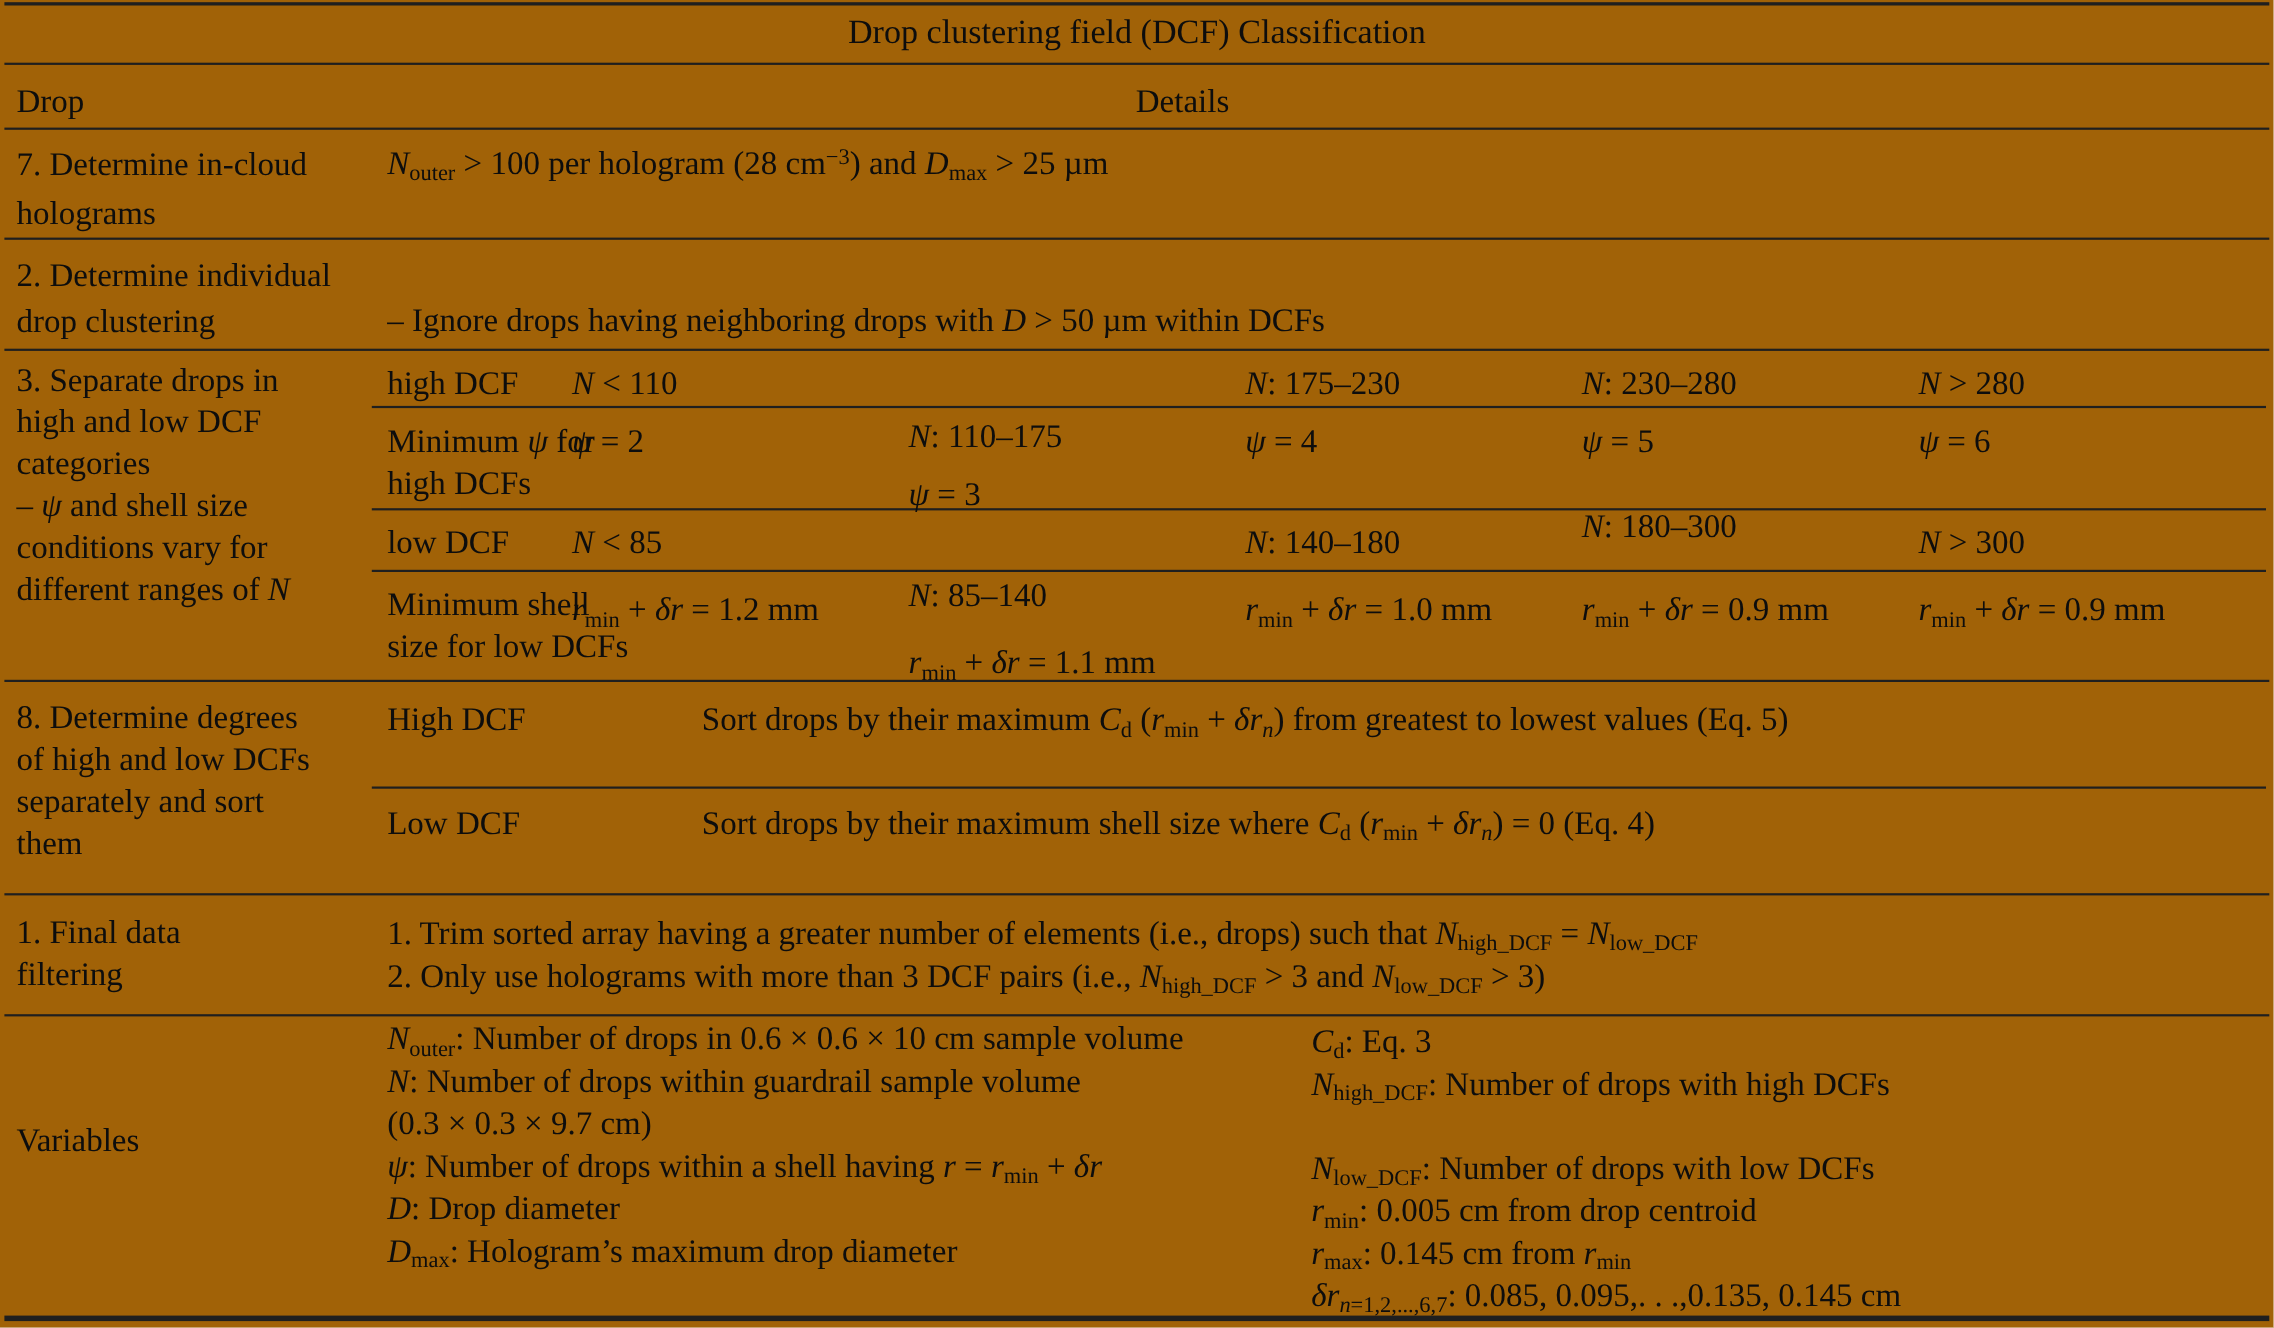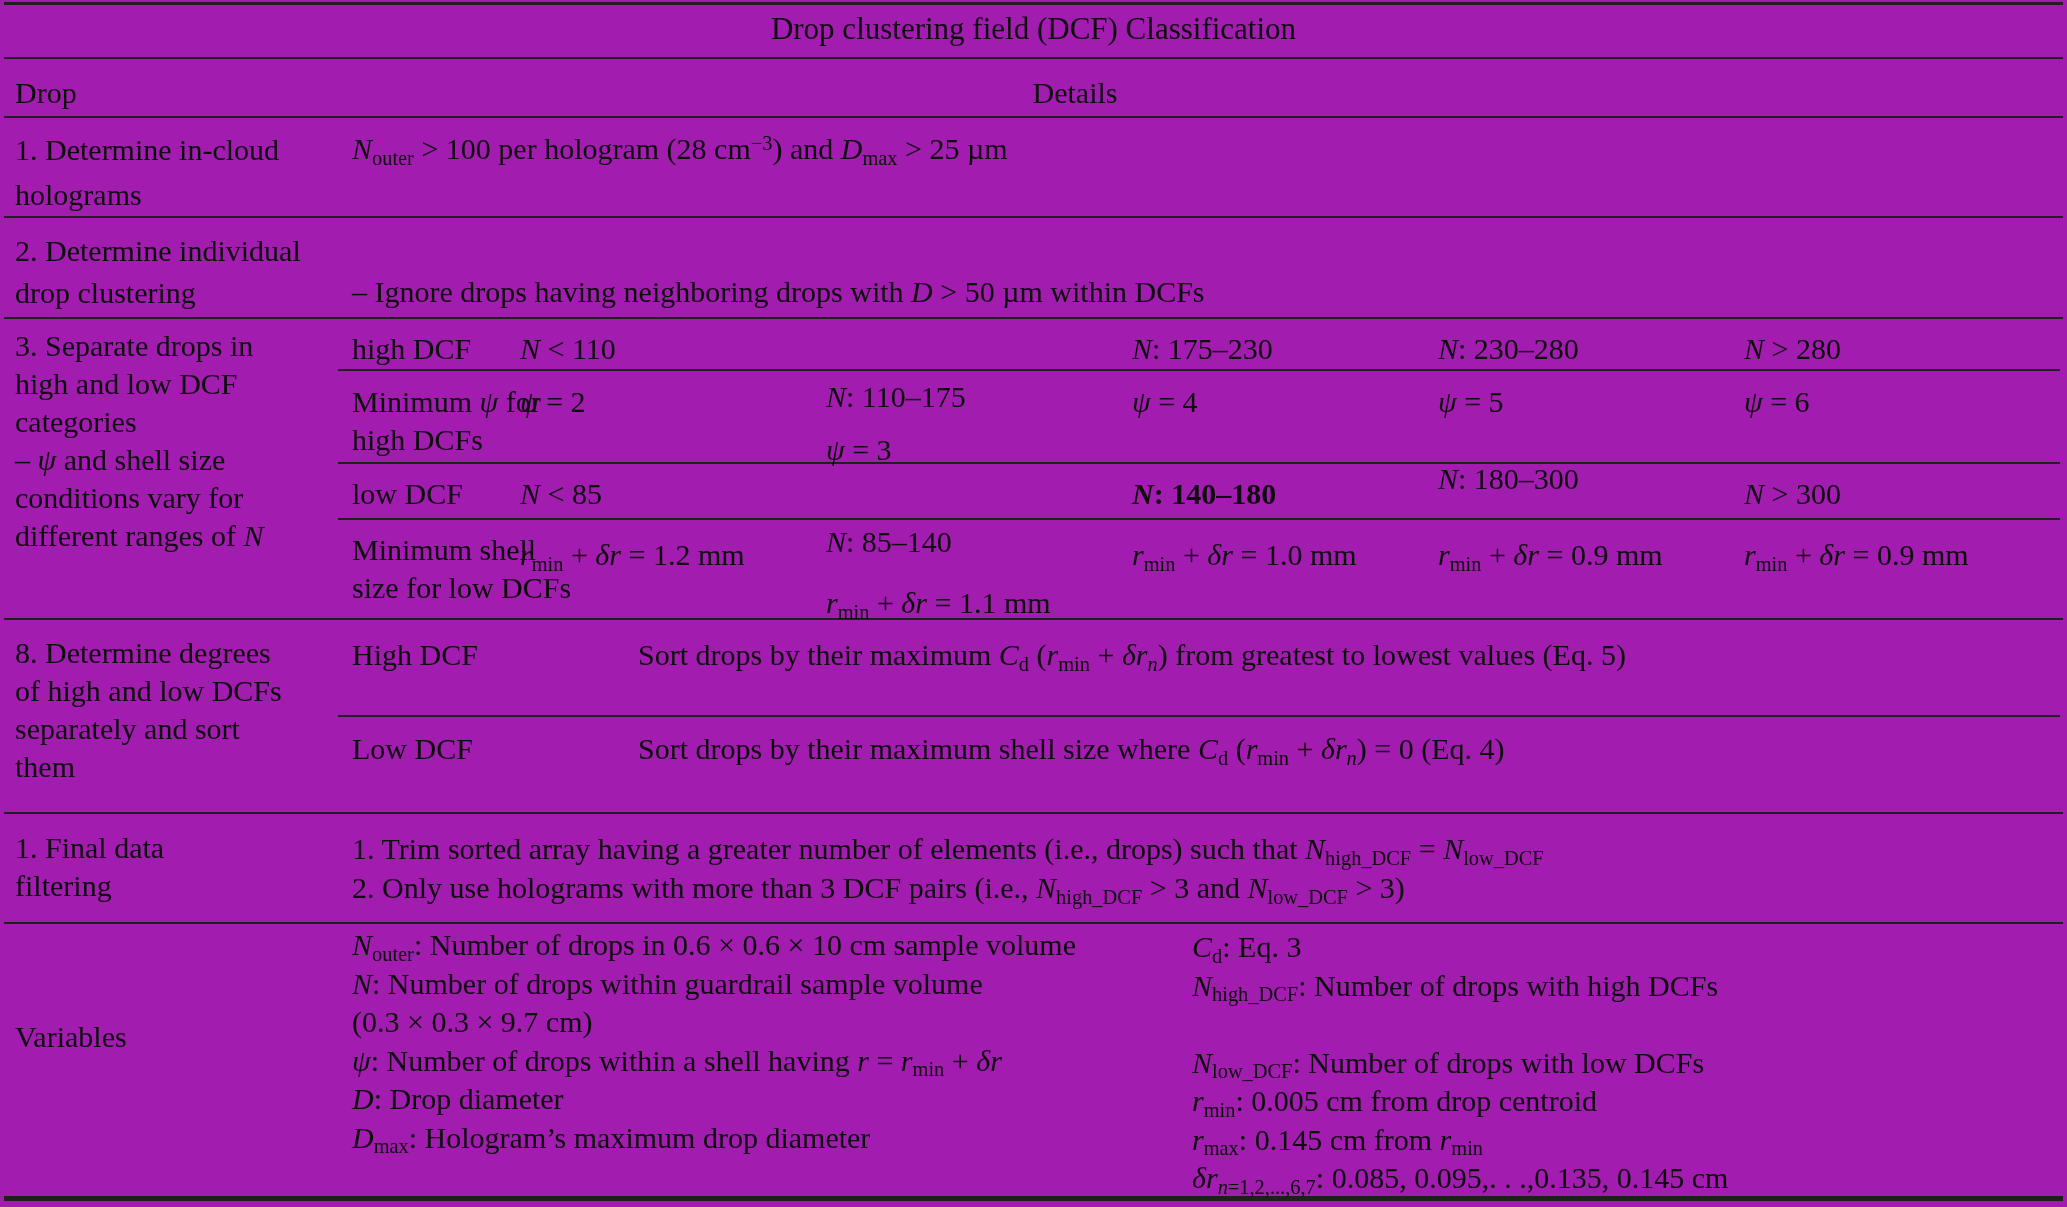--- a/index.html
+++ b/index.html
@@ -1,19 +1,19 @@
 <!DOCTYPE html>
 <html><head>
 <meta charset="utf-8">
 <style>
   html,body{margin:0;padding:0;background:#ffffff;}
   #table-wrap{
     position:relative;
     width:2067px;height:1207px;
-    background:#a21caf;
+    background:#a16207;
     color:#0d0d0d;
     font-family:"Liberation Serif","DejaVu Serif",serif;
     font-size:30px;
     line-height:38px;
     overflow:hidden;
   }
   .abs{position:absolute;}
   .t{white-space:pre-line;}
   .rule{position:absolute;left:4px;right:4px;background:#1f1f1f;height:2px;}
   .rule.thick-top{height:3px;}
@@ -46,21 +46,21 @@
   <div class="rule" style="top:618px;"></div>
   <div class="rule partial" style="top:715px;"></div>
   <div class="rule" style="top:812px;"></div>
   <div class="rule" style="top:922px;"></div>
   <div class="rule thick-bottom" style="top:1196px;"></div>
 
   <div class="abs title">Drop clustering field (DCF) Classification</div>
   <div class="abs hdr" style="left:15px;">Drop</div>
   <div class="abs hdr" style="left:1075px;transform:translateX(-50%);">Details</div>
 
-  <div class="abs stepcol t lh45" style="top:127px;">1. Determine in-cloud
+  <div class="abs stepcol t lh45" style="top:127px;">7. Determine in-cloud
 holograms</div>
   <div class="abs det" style="top:130px;"><i>N</i><sub>outer</sub> &gt; 100 per hologram (28 cm<sup>−3</sup>) and <i>D</i><sub>max</sub> &gt; 25 µm</div>
 
   <div class="abs stepcol t lh42" style="top:230px;">2. Determine individual
 drop clustering</div>
   <div class="abs det lh42" style="top:271px;width:1700px;">– Ignore drops having neighboring drops with <i>D</i> &gt; 50 µm within DCFs</div>
 
   <div class="abs stepcol t" style="top:327px;">3. Separate drops in
 high and low DCF
 categories
@@ -79,21 +79,21 @@
 high DCFs</div>
   <div class="abs c1" style="top:383px;"><i>ψ</i> = 2</div>
   <div class="abs c2" style="top:383px;"><i>ψ</i> = 3</div>
   <div class="abs c3" style="top:383px;"><i>ψ</i> = 4</div>
   <div class="abs c4" style="top:383px;"><i>ψ</i> = 5</div>
   <div class="abs c5" style="top:383px;"><i>ψ</i> = 6</div>
 
   <div class="abs det" style="top:475px;">low DCF</div>
   <div class="abs c1" style="top:475px;"><i>N</i> &lt; 85</div>
   <div class="abs c2" style="top:475px;"><i>N</i>: 85–140</div>
-  <div class="abs c3" style="top:475px;font-weight:bold;"><i>N</i>: 140–180</div>
+  <div class="abs c3" style="top:475px;"><i>N</i>: 140–180</div>
   <div class="abs c4" style="top:460px;"><i>N</i>: 180–300</div>
   <div class="abs c5" style="top:475px;"><i>N</i> &gt; 300</div>
 
   <div class="abs det t" style="top:531px;">Minimum shell
 size for low DCFs</div>
   <div class="abs c1" style="top:536px;"><i>r</i><sub>min</sub> + <i>δr</i> = 1.2 mm</div>
   <div class="abs c2" style="top:536px;"><i>r</i><sub>min</sub> + <i>δr</i> = 1.1 mm</div>
   <div class="abs c3" style="top:536px;"><i>r</i><sub>min</sub> + <i>δr</i> = 1.0 mm</div>
   <div class="abs c4" style="top:536px;"><i>r</i><sub>min</sub> + <i>δr</i> = 0.9 mm</div>
   <div class="abs c5" style="top:536px;"><i>r</i><sub>min</sub> + <i>δr</i> = 0.9 mm</div>

